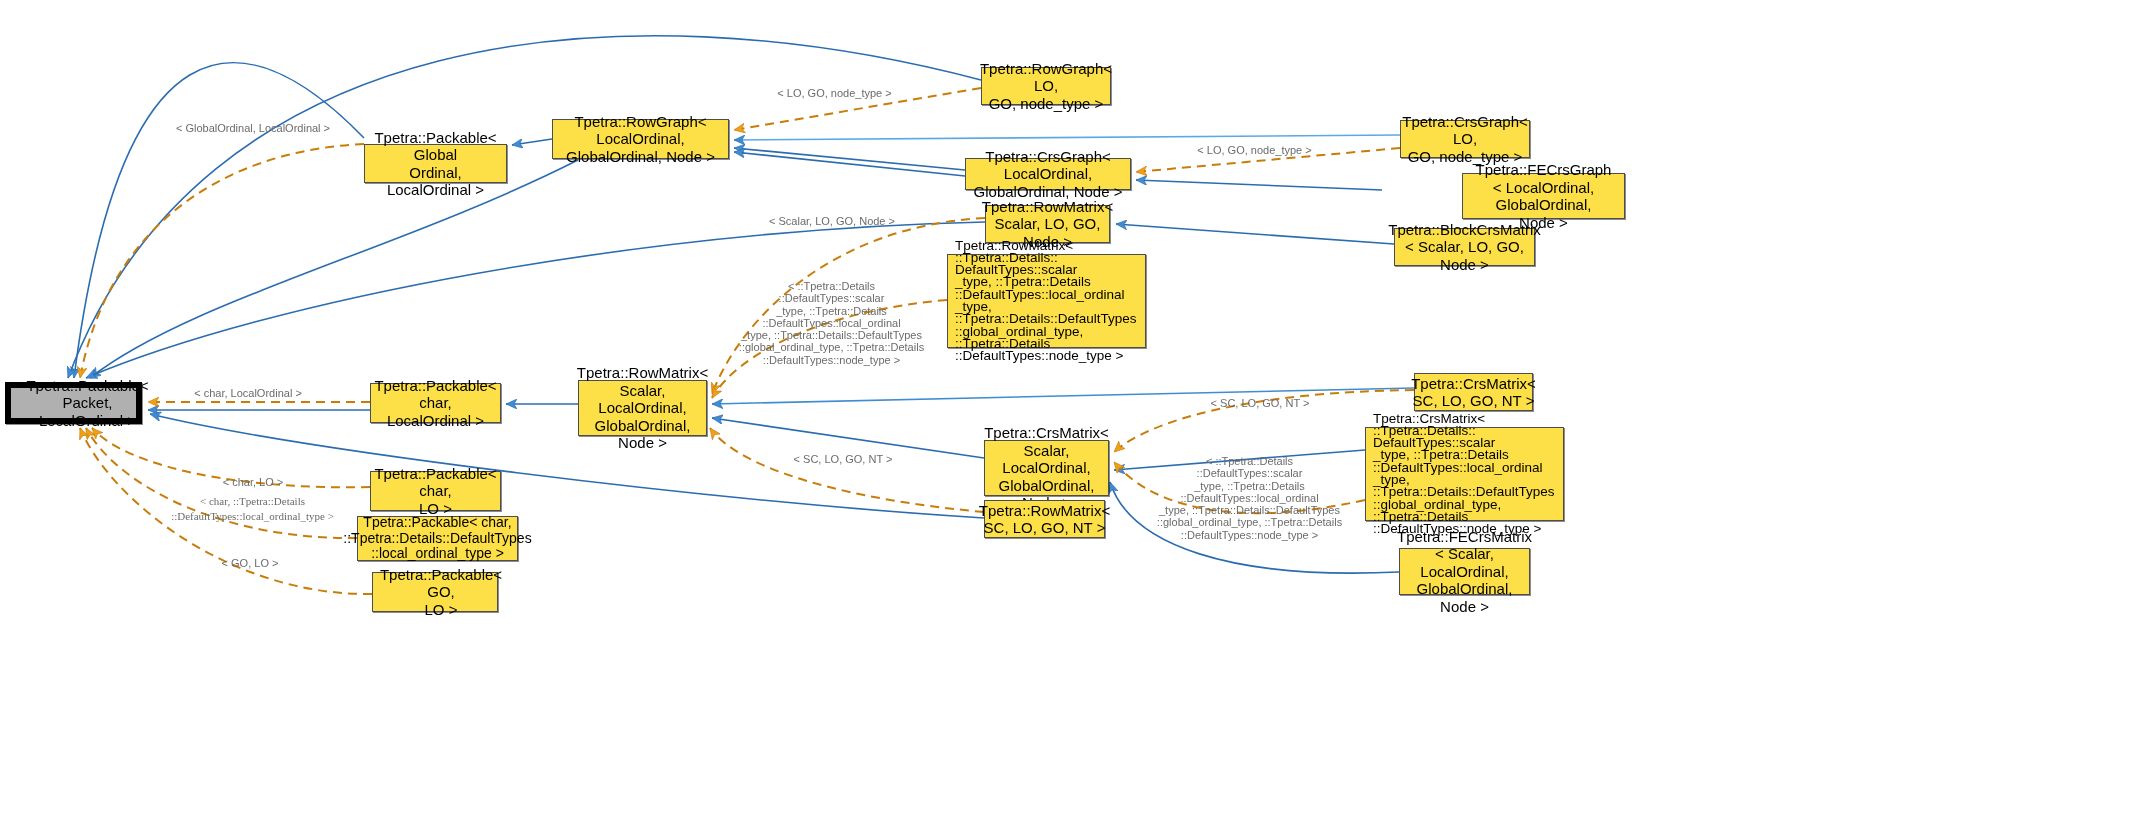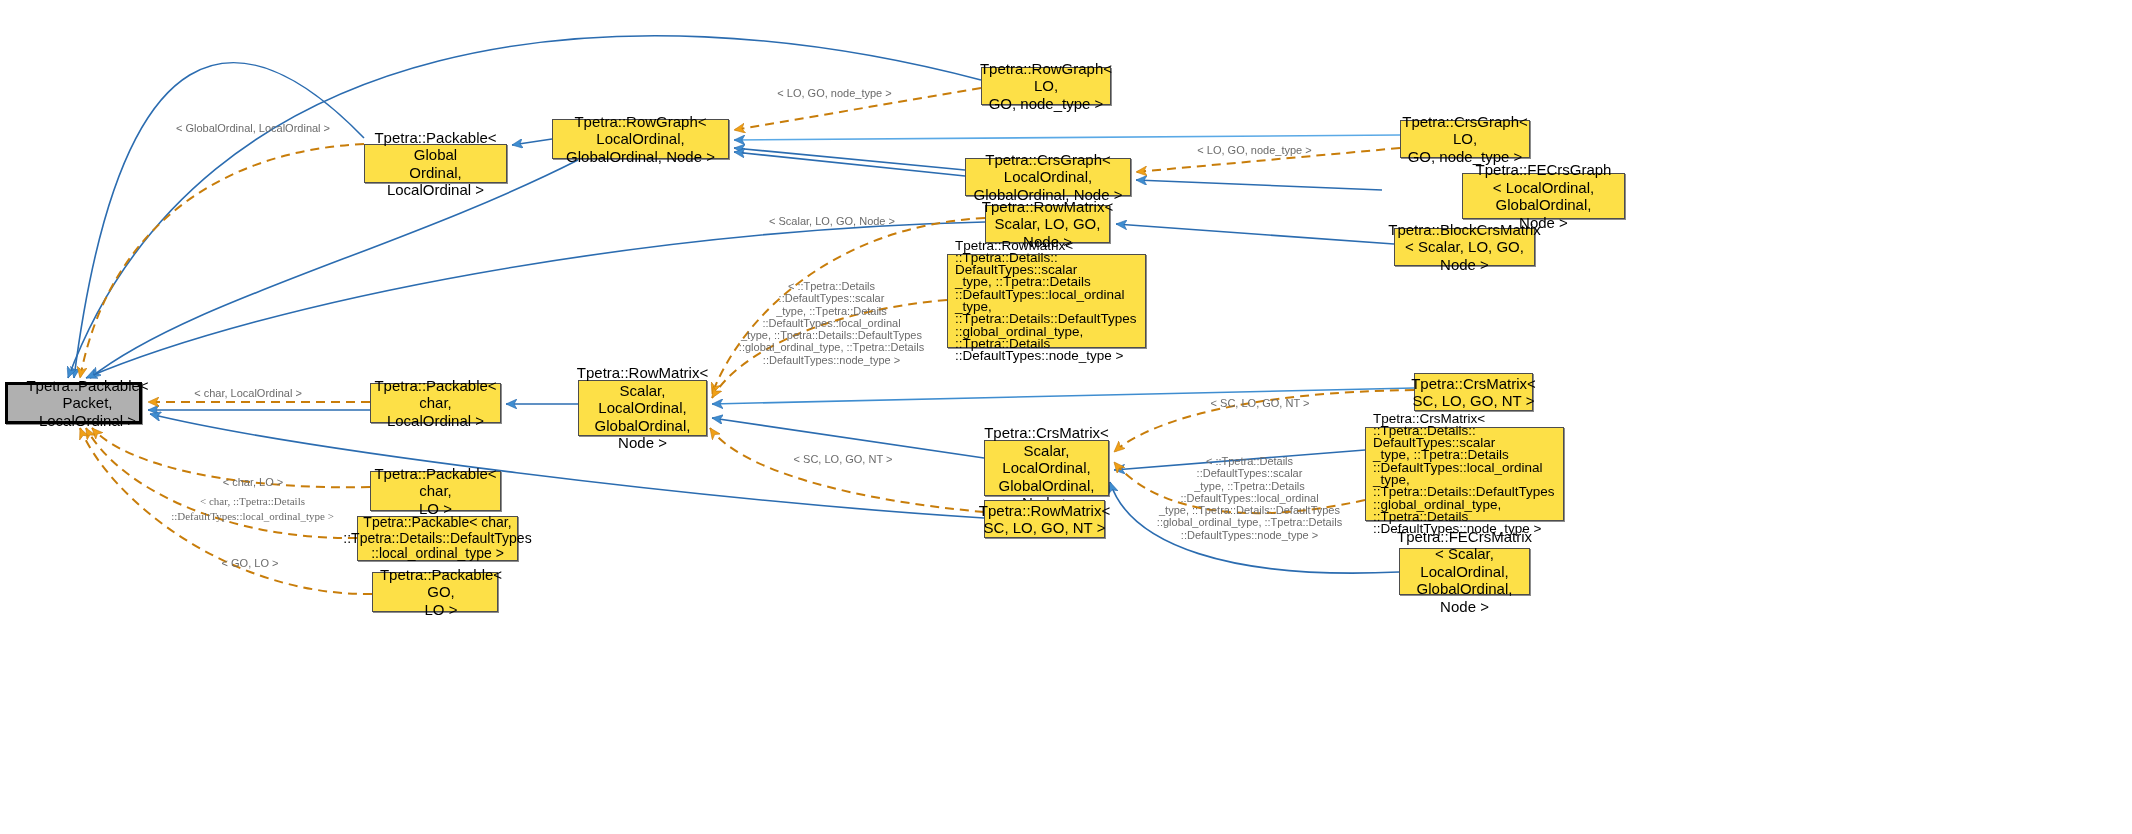--- a/index.html
+++ b/index.html
@@ -35,21 +35,21 @@
     display: flex;
     align-items: center;
     justify-content: center;
     padding: 2px 4px;
     white-space: pre-line;
     box-shadow: 1px 1px 0 rgba(0,0,0,0.45);
     z-index: 3;
   }
   .node.current {
     background: #b0b0b0;
-    border: 3px solid #000000;
+    border: 6px solid #000000;
     padding-left: 32px;
   }
   .edge-label {
     position: absolute;
     font-size: 11px;
     line-height: 15px;
     color: #6b6b6b;
     white-space: pre-line;
     text-align: center;
     z-index: 2;
@@ -158,21 +158,21 @@
   <div class="node" style="left:552px;top:119px;width:177px;height:40px;">Tpetra::RowGraph&lt; LocalOrdinal,
 GlobalOrdinal, Node &gt;</div>
 
   <div class="node" style="left:578px;top:380px;width:129px;height:56px;">Tpetra::RowMatrix&lt;
 Scalar, LocalOrdinal,
 GlobalOrdinal, Node &gt;</div>
 
   <div class="node" style="left:981px;top:67px;width:130px;height:38px;">Tpetra::RowGraph&lt; LO,
 GO, node_type &gt;</div>
 
-  <div class="node" style="left:965px;top:158px;width:166px;height:38px;">Tpetra::CrsGraph&lt; LocalOrdinal,
+  <div class="node" style="left:965px;top:158px;width:166px;height:32px;">Tpetra::CrsGraph&lt; LocalOrdinal,
 GlobalOrdinal, Node &gt;</div>
 
   <div class="node" style="left:985px;top:205px;width:125px;height:38px;">Tpetra::RowMatrix&lt;
 Scalar, LO, GO, Node &gt;</div>
 
   <div class="node" style="left:947px;top:254px;width:199px;height:94px;font-size:13.5px;line-height:12.3px;text-align:left;padding-left:7px;">Tpetra::RowMatrix&lt;
 ::Tpetra::Details::
 DefaultTypes::scalar
 _type, ::Tpetra::Details
 ::DefaultTypes::local_ordinal

